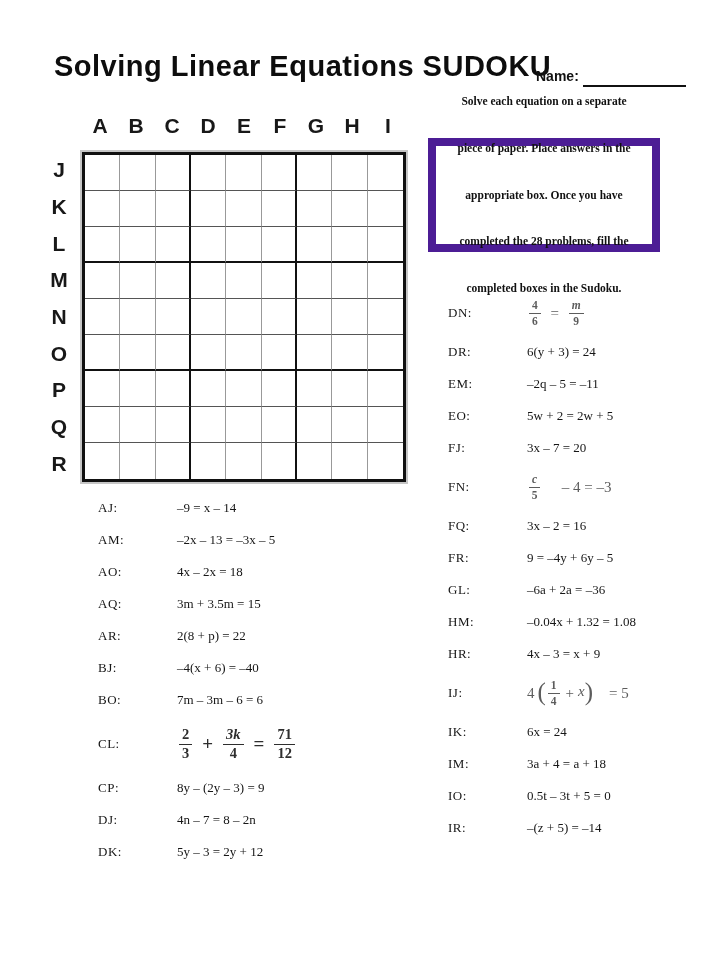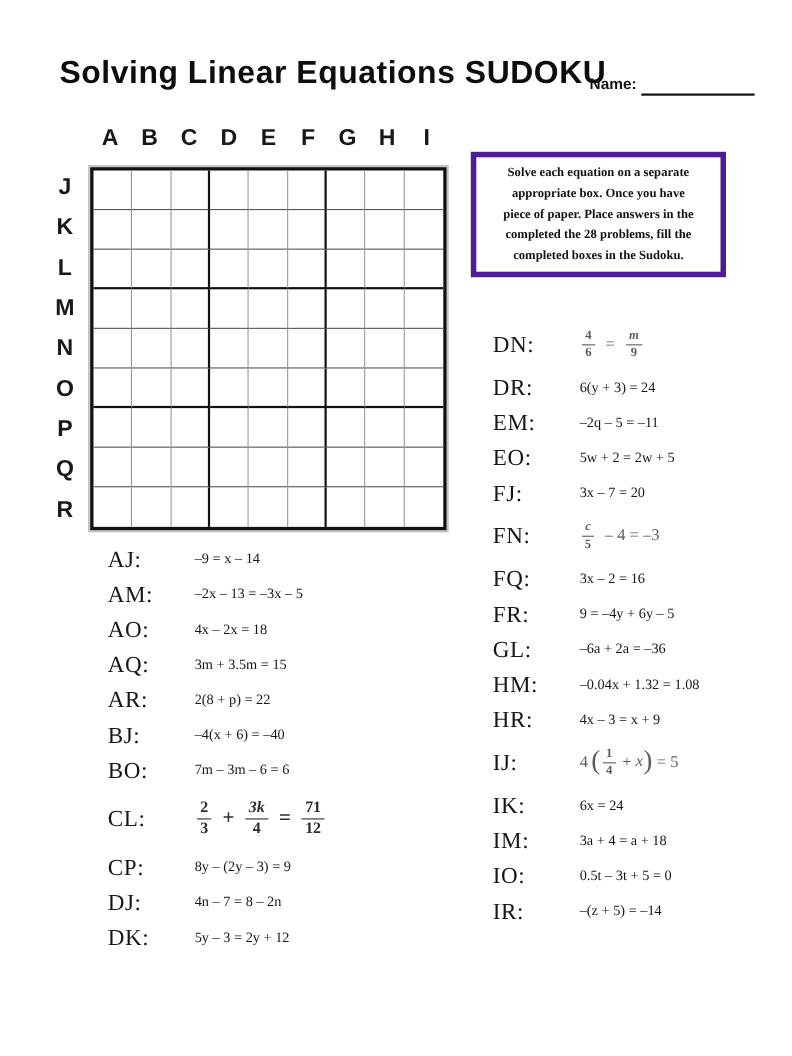--- a/index.html
+++ b/index.html
@@ -22,47 +22,47 @@
           display:grid; grid-template-columns:repeat(9,1fr); grid-template-rows:repeat(9,1fr);
           border:3px solid #111; background:#fff; box-shadow:0 0 0 2px #c6c6c6; }
   .cell { border-right:1px solid #999; border-bottom:1px solid #555; }
   .cell:nth-child(9n+3), .cell:nth-child(9n+6) { border-right:2px solid #111; }
   .cell:nth-child(9n) { border-right:none; }
   .cell:nth-child(n+19):nth-child(-n+27) { border-bottom:2px solid #111; }
   .cell:nth-child(n+46):nth-child(-n+54) { border-bottom:2px solid #111; }
   .cell:nth-child(n+73) { border-bottom:none; }
 
   
-  #instructions { position:absolute; left:428px; top:138px; width:232px; height:114px; border:5px solid #4c1d95;
+  #instructions { position:absolute; left:428px; top:138px; width:232px; height:114px; border:8px solid #4c1d95;
                   display:flex; flex-direction:column; justify-content:center; align-items:center;
-                  font-weight:700; font-size:11.5px; line-height:1.62; text-align:center; color:#111; padding:4px 2px; }
+                  font-weight:700; font-size:11.5px; line-height:1.62; text-align:center; color:#111; padding:4px 2px;gap:28px; }
 
   
   .eq-list { position:absolute; }
   #eq-left { left:98px; top:492px; width:320px; }
   #eq-right { left:448px; top:290px; width:260px; }
   .eqrow { display:flex; align-items:center; height:32px; }
   .row-frac-sm { height:46px; }
   .row-frac-lg { height:56px; }
-  .eqid { width:79px; flex:none; font-size:21px; color:#161616; letter-spacing:0.5px;font-family:Liberation Serif, serif; }
+  .eqid { width:79px; flex:none; font-size:13px; color:#161616; letter-spacing:0.5px;font-family:Liberation Serif, serif; }
   .eqex { font-size:13px; color:#161616; white-space:nowrap; }
 
   
   .math-gray { color:#5c5c5c; font-size:15px; }
   .math-dark { color:#2e2e2e; font-weight:600; font-size:16px; }
   .frac { display:inline-flex; flex-direction:column; align-items:center; line-height:1.06; vertical-align:middle; margin:0 2px; }
   .frac .num { padding:0 3px 1px; border-bottom:1.4px solid currentColor; }
   .frac .den { padding-top:1px; }
   .math-gray .frac .num, .math-gray .frac .den { font-size:11.5px; font-weight:600; }
   .math-dark .frac .num, .math-dark .frac .den { font-size:14.5px; }
   .mop { margin:0 4px; vertical-align:middle; }
   .math-dark .mop { font-size:19px; }
   .mvar { font-style:italic; }
   .bigparen { font-size:25px; font-weight:400; vertical-align:middle; position:relative; top:-1px; }
-  .mtail { vertical-align:middle; margin-left:4px; }
+  .mtail { vertical-align:middle; margin-left:16px; }
   .mpre { vertical-align:middle; margin-right:3px; }
 </style>
 </head>
 <body>
 
 <div id="page">
 
   <div id="title">Solving Linear Equations SUDOKU</div>
   <div id="name-label">Name:</div>
   <div id="name-line"></div>
@@ -170,22 +170,22 @@
       <div class="cell"></div>
       <div class="cell"></div>
       <div class="cell"></div>
       <div class="cell"></div>
       <div class="cell"></div>
       <div class="cell"></div>
     </div>
 
   <div id="instructions">
     <div>Solve each equation on a separate</div>
+    <div>piece of paper.  Place answers in the</div>
     <div>appropriate box.  Once you have</div>
-    <div>piece of paper.  Place answers in the</div>
     <div>completed the 28 problems, fill the</div>
     <div>completed boxes in the Sudoku.</div>
   </div>
 
   <div id="eq-left" class="eq-list">
     <div class="eqrow">
       <span class="eqid">AJ:</span>
       <span class="eqex">–9 = x – 14</span>
     </div>
     <div class="eqrow">

